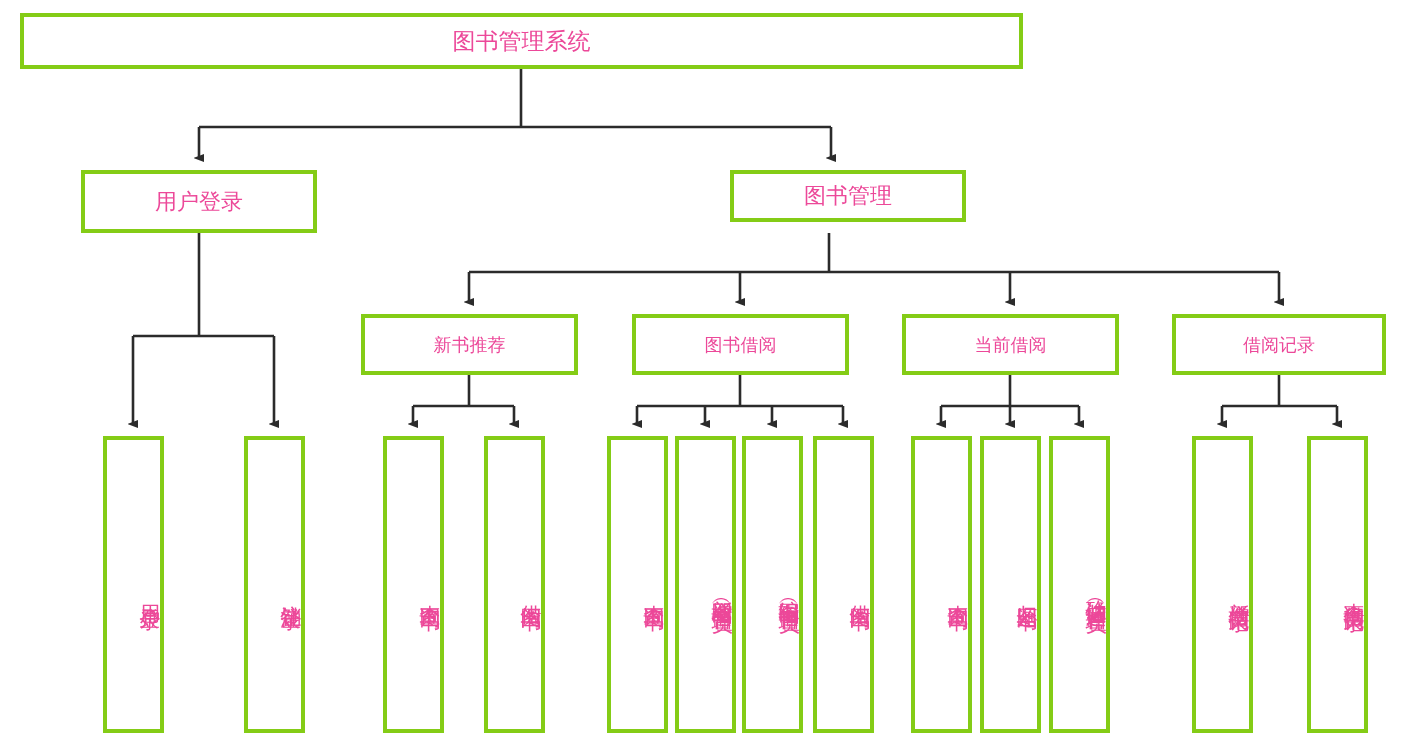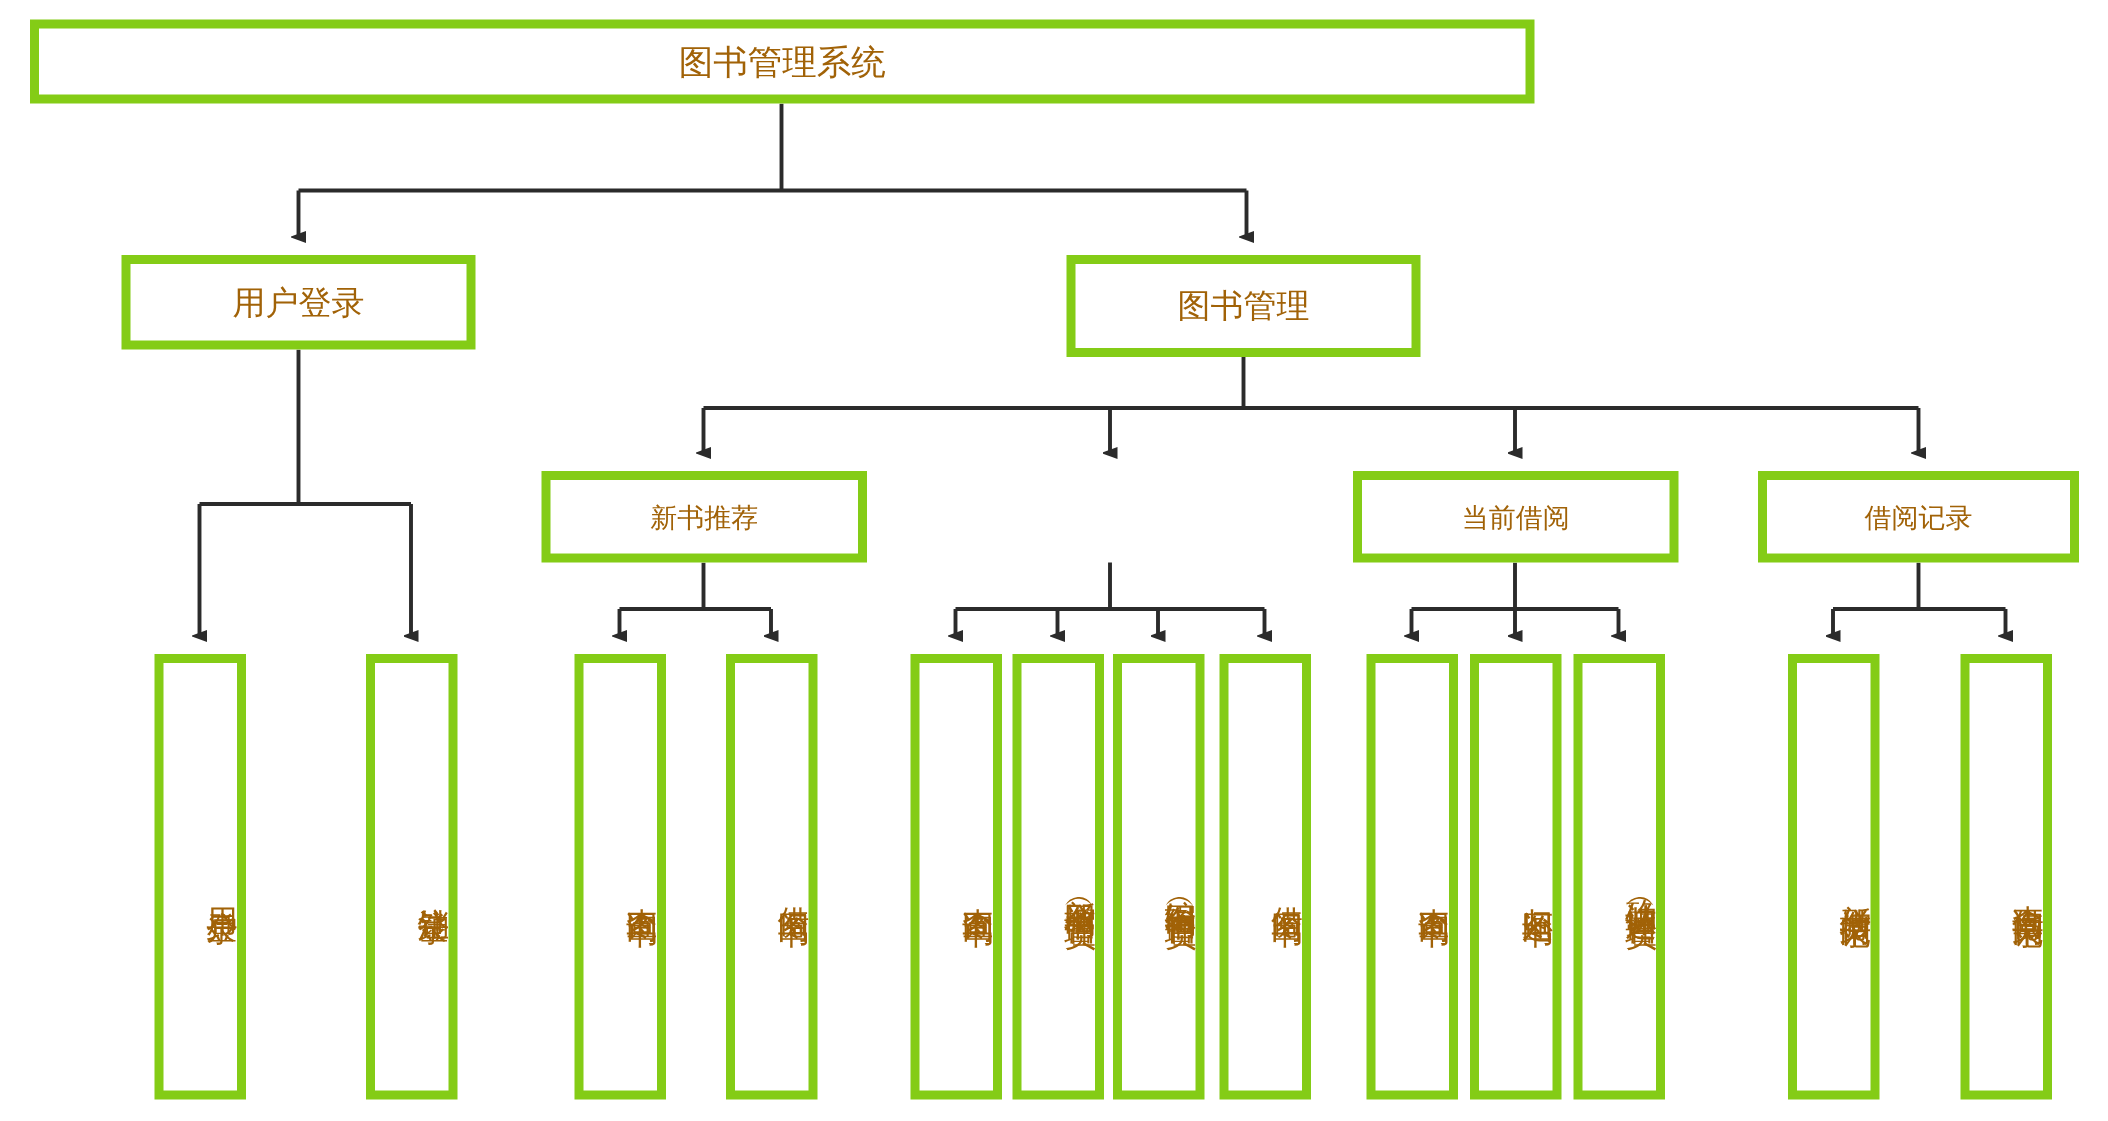--- a/index.html
+++ b/index.html
@@ -20,25 +20,25 @@
     left: 0;
     top: 0;
     width: 1405px;
     height: 747px;
     pointer-events: none;
   }
   .node {
     position: absolute;
     box-sizing: border-box;
     background: #ffffff;
-    border: 6px solid #84cc16;
+    border: 4px solid #84cc16;
     display: flex;
     align-items: center;
     justify-content: center;
-    color: #a16207;
+    color: #ec4899;
   }
   .node.root {
     font-size: 23px;
   }
   .node.lvl1 {
     font-size: 22px;
   }
   .node.lvl2 {
     font-size: 18px;
   }
@@ -120,26 +120,29 @@
     </g>
   </svg>
 
   <div class="node root" style="left:20px; top:13px; width:1003px; height:56px;">
     <span class="lbl">图书管理系统</span>
   </div>
 
   <div class="node lvl1" style="left:81px; top:170px; width:236px; height:63px;">
     <span class="lbl">用户登录</span>
   </div>
-  <div class="node lvl1" style="left:711px; top:170px; width:236px; height:68px;">
+  <div class="node lvl1" style="left:730px; top:170px; width:236px; height:52px;">
     <span class="lbl">图书管理</span>
   </div>
 
   <div class="node lvl2" style="left:361px; top:314px; width:217px; height:61px;">
     <span class="lbl">新书推荐</span>
+  </div>
+  <div class="node lvl2" style="left:632px; top:314px; width:217px; height:61px;">
+    <span class="lbl">图书借阅</span>
   </div>
   <div class="node lvl2" style="left:902px; top:314px; width:217px; height:61px;">
     <span class="lbl">当前借阅</span>
   </div>
   <div class="node lvl2" style="left:1172px; top:314px; width:214px; height:61px;">
     <span class="lbl">借阅记录</span>
   </div>
 
   <div class="node leaf" style="left:103px; top:436px; width:61px; height:297px;">
     <span class="lbl">用户登录</span>

